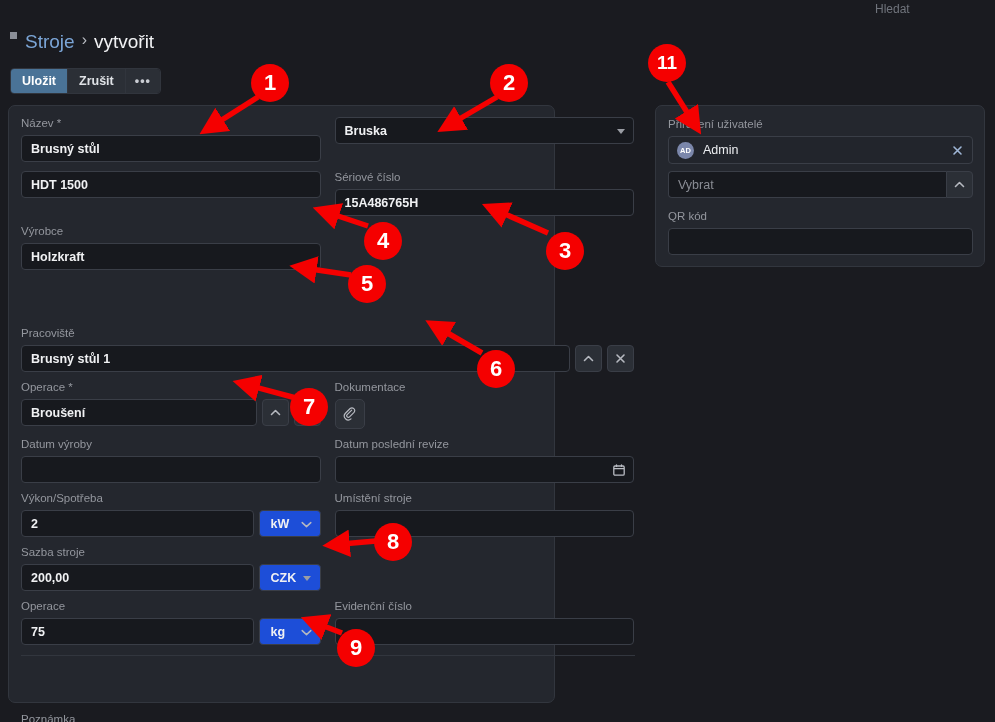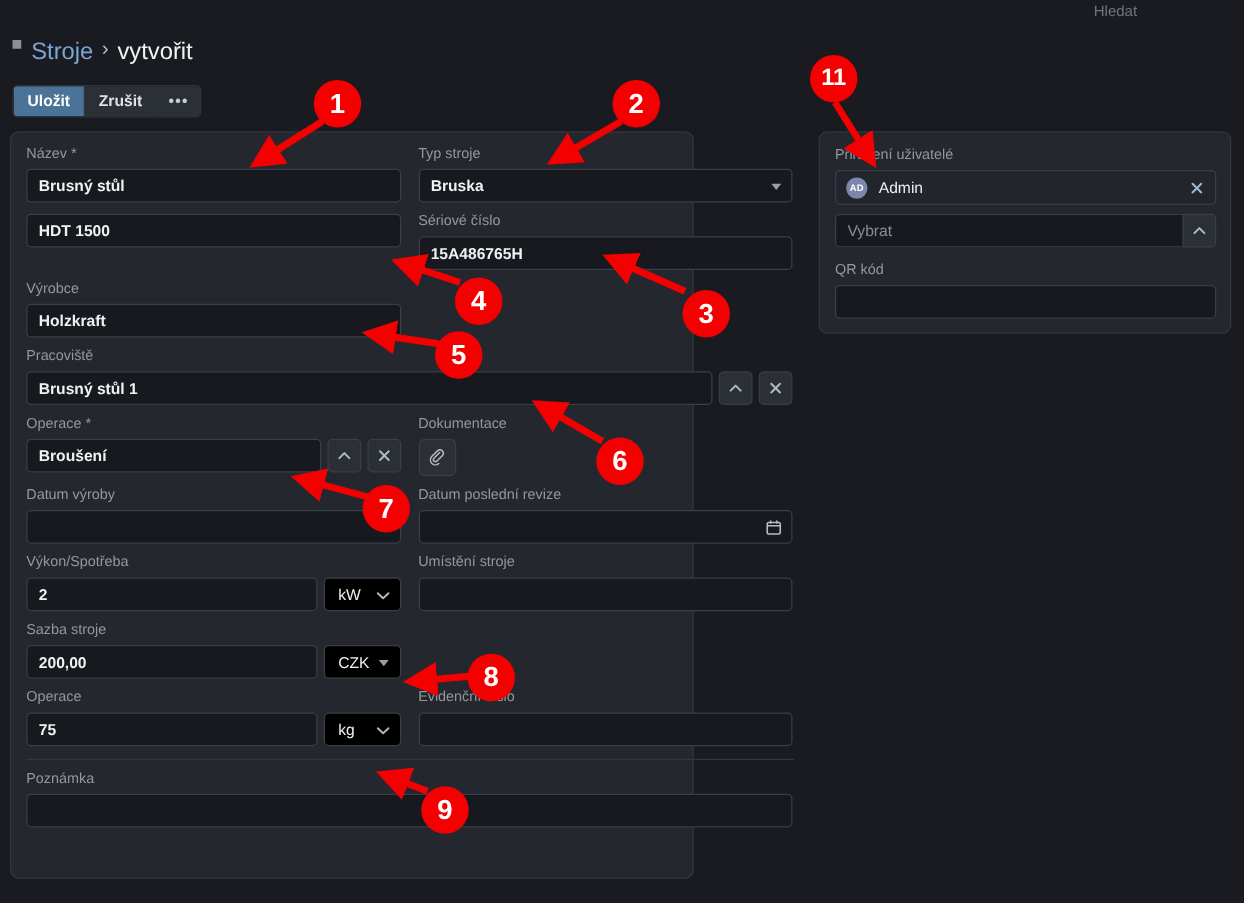--- a/index.html
+++ b/index.html
@@ -94,21 +94,21 @@
     position: absolute;
     left: 12px; top: 11px;
     width: 613px;
   }
   .row {
     display: flex;
     gap: 14px;
     margin-bottom: 9px;
   }
   .col { width: 300px; }
-  .col.full { width: 614px; }
+  .col.full { width: 614px; margin-top: 48px; }
 
   label.fl {
     display: block;
     font-size: 11.5px;
     color: #94979e;
     margin-bottom: 5px;
     line-height: 13px;
     white-space: nowrap;
   }
 
@@ -167,29 +167,29 @@
     cursor: pointer;
     flex: 0 0 27px;
   }
   .ibtn svg { display: block; }
 
   
   .unit {
     width: 62px;
     flex: 0 0 62px;
     height: 27px;
-    background: #000000;
+    background: #1d4ed8;
     border: 1px solid #3a3e47;
     border-radius: 4px;
     position: relative;
     display: flex;
     align-items: center;
     padding-left: 11px;
     font-size: 12.5px;
-    font-weight: normal;
+    font-weight: bold;
     color: #f0f1f3;
     cursor: pointer;
   }
   .unit .chev {
     position: absolute;
     right: 8px; top: 50%;
     margin-top: -3px;
   }
 
   
@@ -314,21 +314,20 @@
   <div class="form-grid">
 
     <div class="row">
       <div class="col">
         <label class="fl">Název *</label>
         <div class="field">
           <input class="inp" type="text" value="Brusný stůl" style="">
         </div>
       </div>
       <div class="col">
-        <label class="fl">Typ stroje</label>
         <div class="field">
           <div class="sel-wrap">
             <input class="inp" type="text" value="Bruska" style="">
             <span class="caret-tri"></span>
           </div>
         </div>
       </div>
     </div>
 
     <div class="row">

